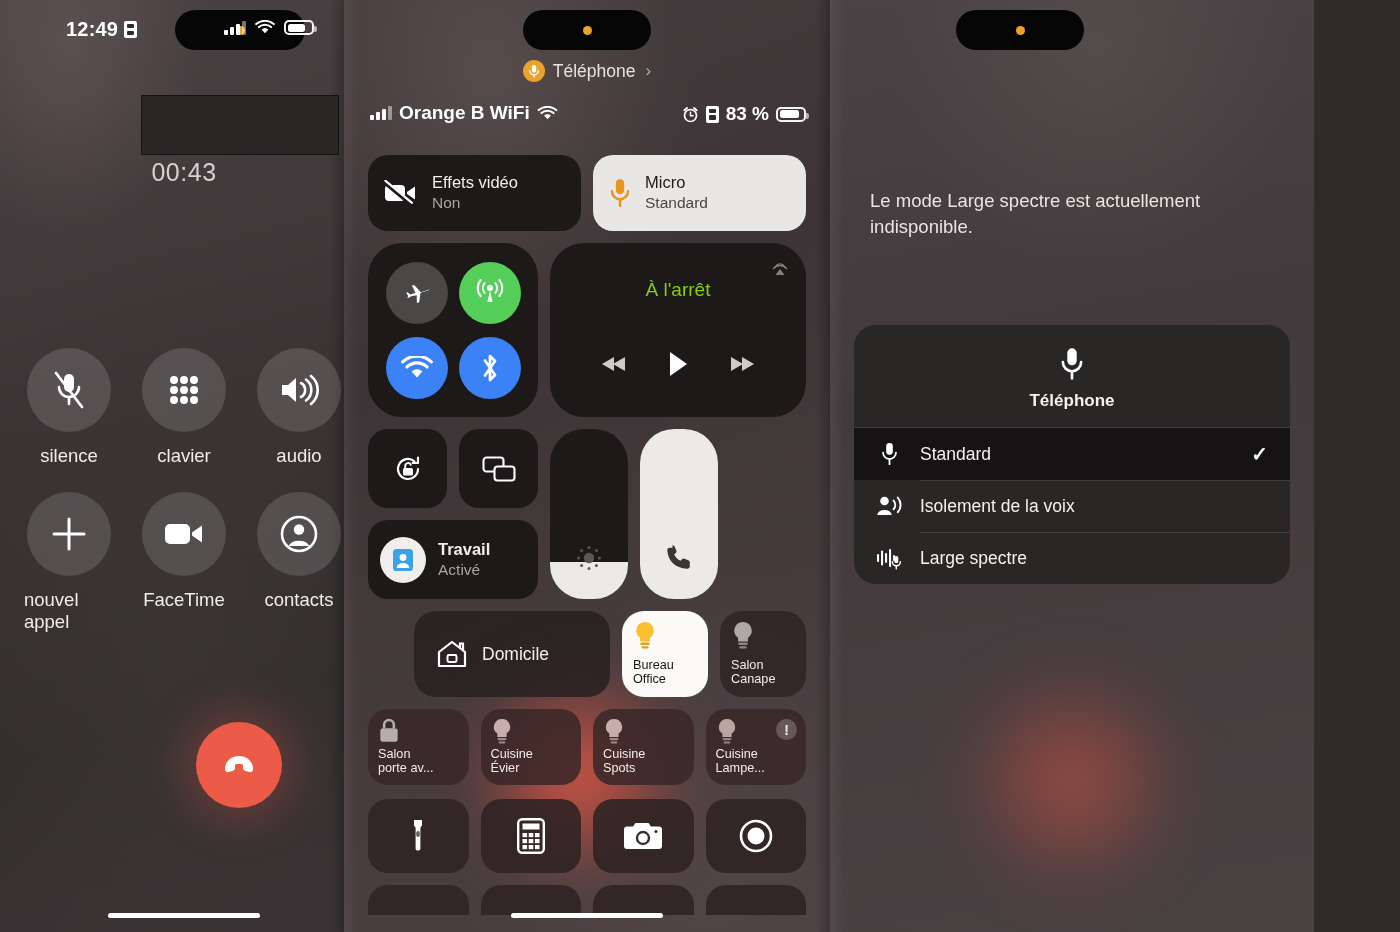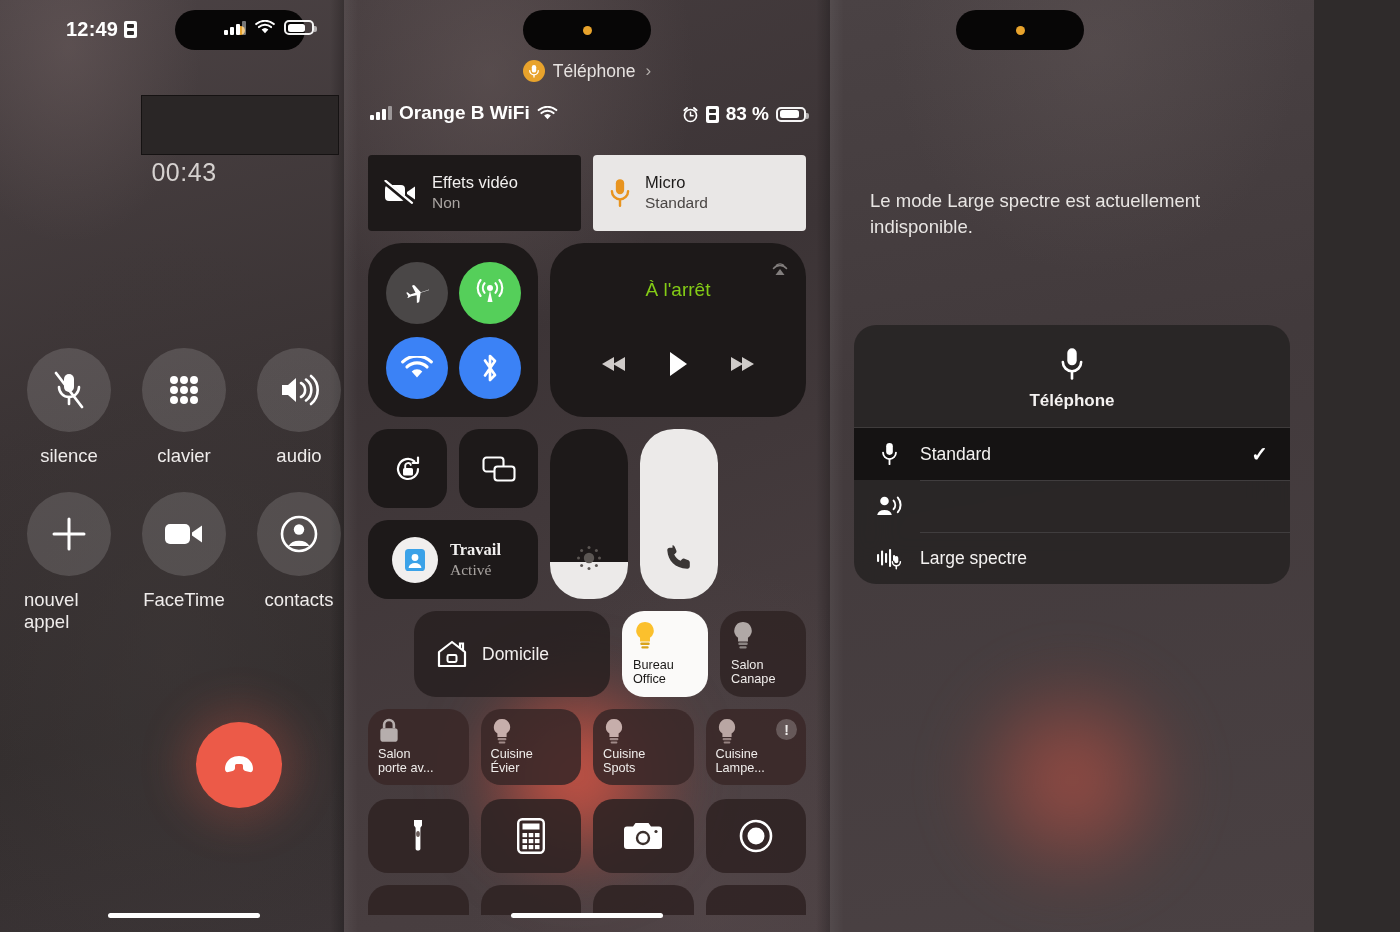--- a/index.html
+++ b/index.html
@@ -117,21 +117,21 @@
 
   .sb2 { position: absolute; top: 102px; left: 0; right: 0; height: 24px; color: #fff; }
   .sb2-left { position: absolute; left: 26px; top: 0; display: flex; align-items: center; gap: 7px;
               font-size: 19px; font-weight: 600; }
   .sb2-right { position: absolute; right: 24px; top: 1px; display: flex; align-items: center; gap: 7px;
                font-size: 19px; font-weight: 600; }
 
   .cc { position: absolute; left: 24px; right: 24px; top: 155px; }
   .cc-row { display: flex; gap: 12px; margin-bottom: 12px; }
 
-  .tile { background: #1d1919; border-radius: 4px; }
+  .tile { background: #1d1919; border-radius: 20px; }
   .tile-wide { flex: 1; height: 76px; display: flex; align-items: center; gap: 14px; padding: 0 16px; }
   .tile-light { background: #e9e7e6; }
   .tile-txt { display: flex; flex-direction: column; gap: 1px; line-height: 1.2; }
   .tile-t1 { color: #f2f0ef; font-size: 16.5px; }
   .tile-t2 { color: #a9a4a1; font-size: 15.5px; }
   .tile-light .tile-t1 { color: #1c1a19; }
   .tile-light .tile-t2 { color: #4a4644; }
 
   .conn-block { width: 170px; height: 174px; background: #1d1919; border-radius: 34px;
                 display: grid; grid-template-columns: repeat(2,1fr); place-items: center; padding: 12px; }
@@ -145,21 +145,21 @@
                  display: flex; flex-direction: column; align-items: center; justify-content: center; }
   .media-title { color: #84cc16; font-size: 19px; margin-bottom: 50px; }
   .media-ctrls { display: flex; align-items: center; gap: 40px; }
   .airplay { position: absolute; right: 16px; top: 14px; opacity: .55; }
 
   .mini-col { display: flex; flex-direction: column; gap: 12px; width: 170px; }
   .mini-row { display: flex; gap: 12px; }
   .mini-tile { width: 79px; height: 79px; background: #1d1919; border-radius: 20px;
                display: flex; align-items: center; justify-content: center; }
   .travail { width: 170px; height: 79px; background: #1d1919; border-radius: 20px;
-             display: flex; align-items: center; gap: 12px; padding: 0 24px; font-family: Liberation Serif, serif; }
+             display: flex; align-items: center; gap: 12px; padding: 0 12px; }
   .travail-ic { width: 46px; height: 46px; border-radius: 50%; background: #f1efee;
                 display: flex; align-items: center; justify-content: center; }
 
   .sliders { display: flex; gap: 12px; }
   .slider { width: 78px; height: 170px; border-radius: 34px; overflow: hidden; position: relative;
             background: #1d1919; display: flex; align-items: flex-end; justify-content: center; }
   .slider-fill { position: absolute; left: 0; right: 0; bottom: 0; background: #eceae9; }
   .slider-ic { position: relative; z-index: 2; margin-bottom: 22px; }
 
   .home-row1 { display: flex; gap: 12px; margin-left: 46px; }
@@ -709,20 +709,21 @@
 
         <div class="menu-item">
           <span class="menu-ic">
             <svg width="26" height="24" viewBox="0 0 26 24">
               <circle cx="8.5" cy="7" r="4.3" fill="#fff"></circle>
               <path d="M1.2 21a7.4 6 0 0 1 14.6 0z" fill="#fff"></path>
               <path d="M17.6 6.6a6.6 6.6 0 0 1 0 8.6" stroke="#fff" stroke-width="2" fill="none" stroke-linecap="round"></path>
               <path d="M21.8 3.6a11 11 0 0 1 0 14.6" stroke="#fff" stroke-width="2" fill="none" stroke-linecap="round"></path>
             </svg>
           </span>
+          <span class="menu-label">Isolement de la voix</span>
           <span class="menu-check"></span>
         </div>
 
         <div class="menu-item">
           <span class="menu-ic">
             <svg width="26" height="24" viewBox="0 0 26 24">
               <g fill="#fff">
                 <rect x="1" y="8" width="2.1" height="8" rx="1"></rect>
                 <rect x="5" y="4.5" width="2.1" height="15" rx="1"></rect>
                 <rect x="9" y="7" width="2.1" height="10" rx="1"></rect>

